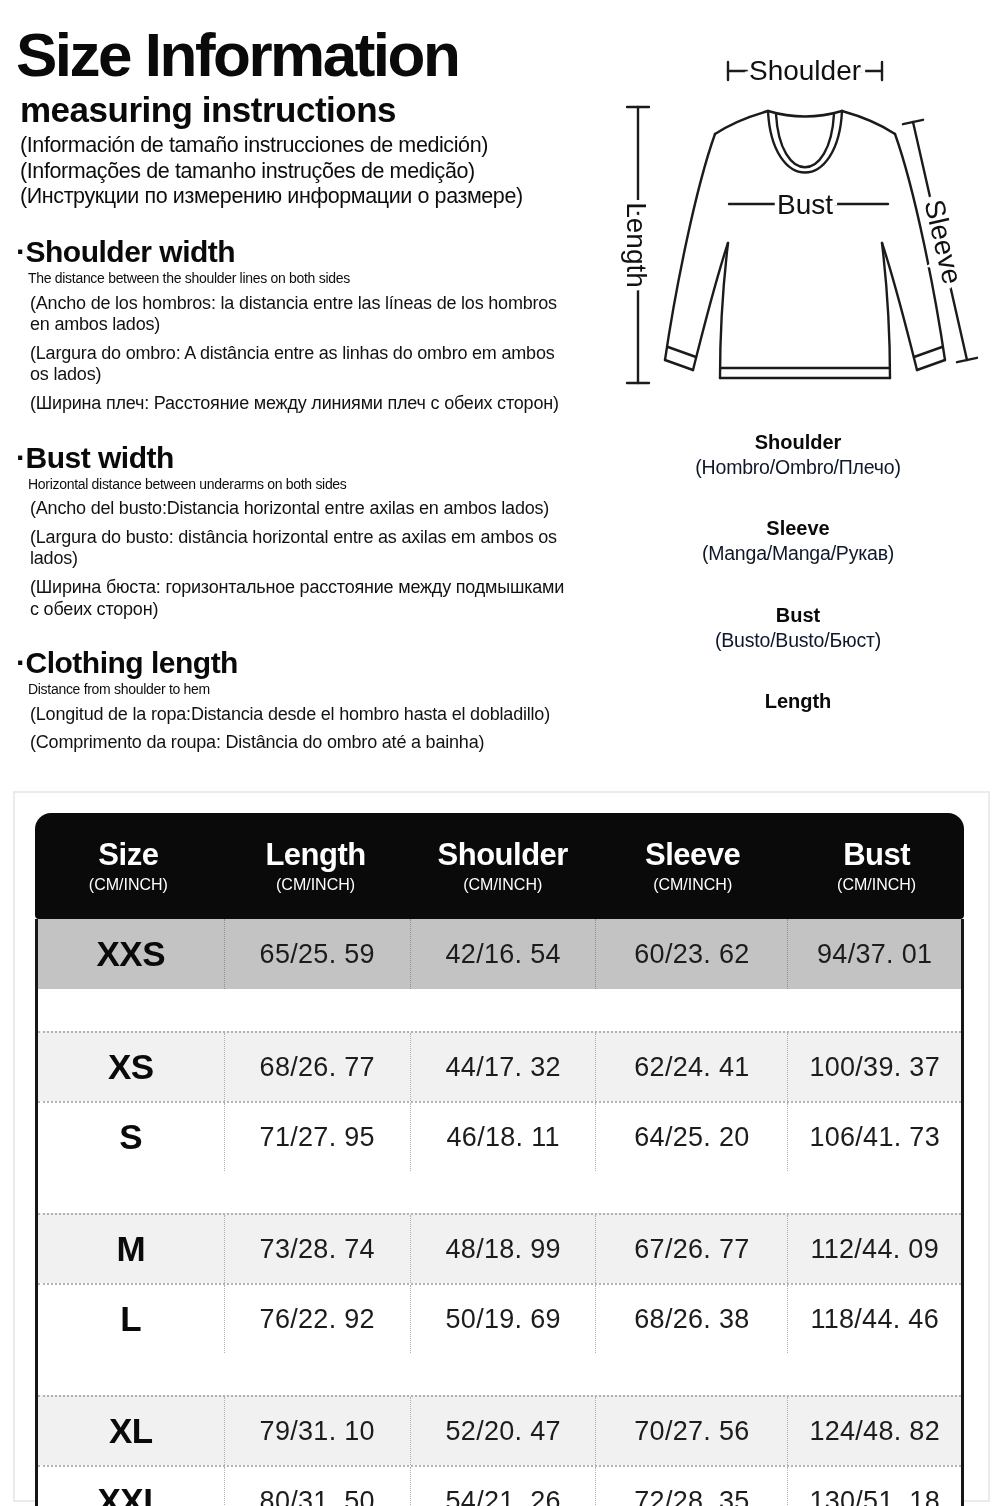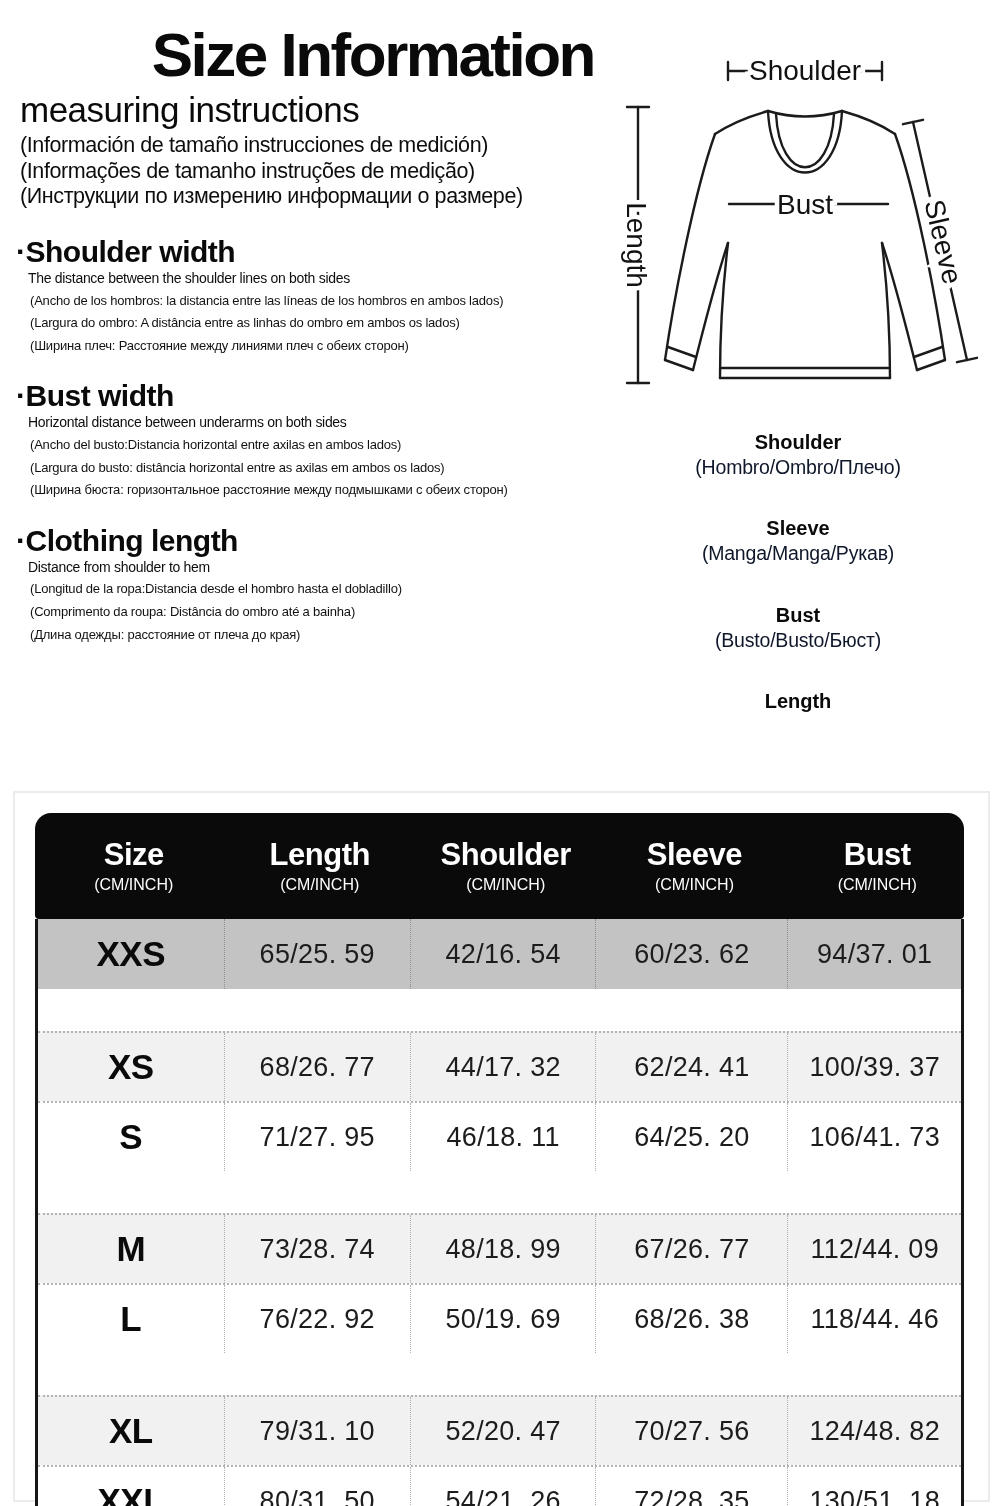--- a/index.html
+++ b/index.html
@@ -6,49 +6,49 @@
   html,body { margin:0; padding:0; }
   body {
     width:1000px; height:1506px; background:#ffffff;
     font-family:"Liberation Sans", sans-serif; color:#000;
     position:relative; overflow:hidden;
   }
   .page { position:absolute; inset:0; }
 
   
   .left-col { position:absolute; left:16px; top:22px; width:578px; }
-  .title { font-size:62px; font-weight:700; letter-spacing:-2.5px; line-height:1.08; margin:0; color:#0a0a0a;text-align:right; }
-  .subtitle { font-size:35px; font-weight:400; letter-spacing:-0.5px; margin:1px 0 4px 4px; color:#0a0a0a; }
+  .title { font-size:62px; font-weight:700; letter-spacing:-2.5px; line-height:1.08; margin:0; color:#0a0a0a; }
+  .subtitle { font-size:35px; font-weight:700; letter-spacing:-0.5px; margin:1px 0 4px 4px; color:#0a0a0a; }
   .subtitle-trans p { margin:0 0 2px 4px; font-size:21.5px; line-height:1.1; letter-spacing:-0.4px; color:#0d0d0d; }
 
   .section { margin-top:26px; }
   .section h3 { margin:0 0 2px 0; font-size:30px; font-weight:700; letter-spacing:-0.5px; color:#0a0a0a; }
   .section .bullet { font-size:30px; font-weight:700; }
   .section .desc { margin:0 0 6px 12px; font-size:14px; line-height:1.12; letter-spacing:-0.3px; color:#0d0d0d; }
   .section .trans { margin-left:14px; width:540px; }
-  .section .trans p { margin:0 0 7px 0; font-size:13px; line-height:1.2; letter-spacing:-0.2px; color:#121212; }
+  .section .trans p { margin:0 0 7px 0; font-size:18px; line-height:1.2; letter-spacing:-0.2px; color:#121212; }
 
   
   .diagram { position:absolute; left:600px; top:30px; width:400px; height:400px; }
   .diagram svg { width:100%; height:100%; }
   .diagram text { font-family:"Liberation Sans", sans-serif; fill:#111; }
   .halo { paint-order:stroke; stroke:#fff; stroke-width:9px; }
 
   .legend { position:absolute; left:602px; top:430px; width:392px; text-align:center; }
   .legend-item { margin-bottom:37px; }
   .legend-item .name { font-size:20px; font-weight:700; line-height:1.25; color:#0a0a0a; }
   .legend-item .tr { font-size:19.5px; line-height:1.25; letter-spacing:-0.2px; color:#0f172a; }
 
   
   .size-card { position:absolute; left:13px; top:791px; width:977px; height:711px;
                background:#fff; border:2px solid #ebebeb; }
   .table-header { position:absolute; left:20px; top:20px; width:929px; height:106px;
                   background:#0a0a0a; border-radius:16px 16px 4px 4px;
                   display:grid; grid-template-columns:20.1% 20.2% 20.1% 20.8% 18.8%;
-                  align-items:center;padding-left:6px; }
+                  align-items:center; }
   .th { text-align:center; color:#fff; }
   .th .lbl { display:block; font-size:31px; font-weight:700; line-height:1.1; letter-spacing:-0.5px; }
   .th .unit { display:block; font-size:16px; font-weight:400; margin-top:3px; letter-spacing:0; }
 
   .table-body { position:absolute; left:20px; top:126px; width:929px;
                 border-left:3px solid #161616; border-right:3px solid #161616;
                 border-bottom:3px solid #161616; background:#fff; }
   .row { display:grid; grid-template-columns:20.1% 20.2% 20.1% 20.8% 18.8%; height:70px; }
   .row + .row { border-top:2px dotted #b3b3b3; }
   .row.hl  { background:#c3c3c3; }
@@ -91,21 +91,20 @@
         <p>(Ширина бюста: горизонтальное расстояние между подмышками с обеих сторон)</p>
       </div>
     </div>
 
     <div class="section">
       <h3><span class="bullet">·</span><span>Clothing length</span></h3>
       <div class="desc">Distance from shoulder to hem</div>
       <div class="trans">
         <p>(Longitud de la ropa:Distancia desde el hombro hasta el dobladillo)</p>
         <p>(Comprimento da roupa: Distância do ombro até a bainha)</p>
-        <p>(Длина одежды: расстояние от плеча до края)</p>
       </div>
     </div>
   </div>
 
   <div class="diagram">
     <svg viewBox="0 0 400 400">
       <g stroke="#1b1b1b" stroke-width="2.4" fill="none" stroke-linecap="round">
 
         <line x1="128" y1="41" x2="151" y2="41"></line>
         <line x1="128" y1="32" x2="128" y2="50"></line>

